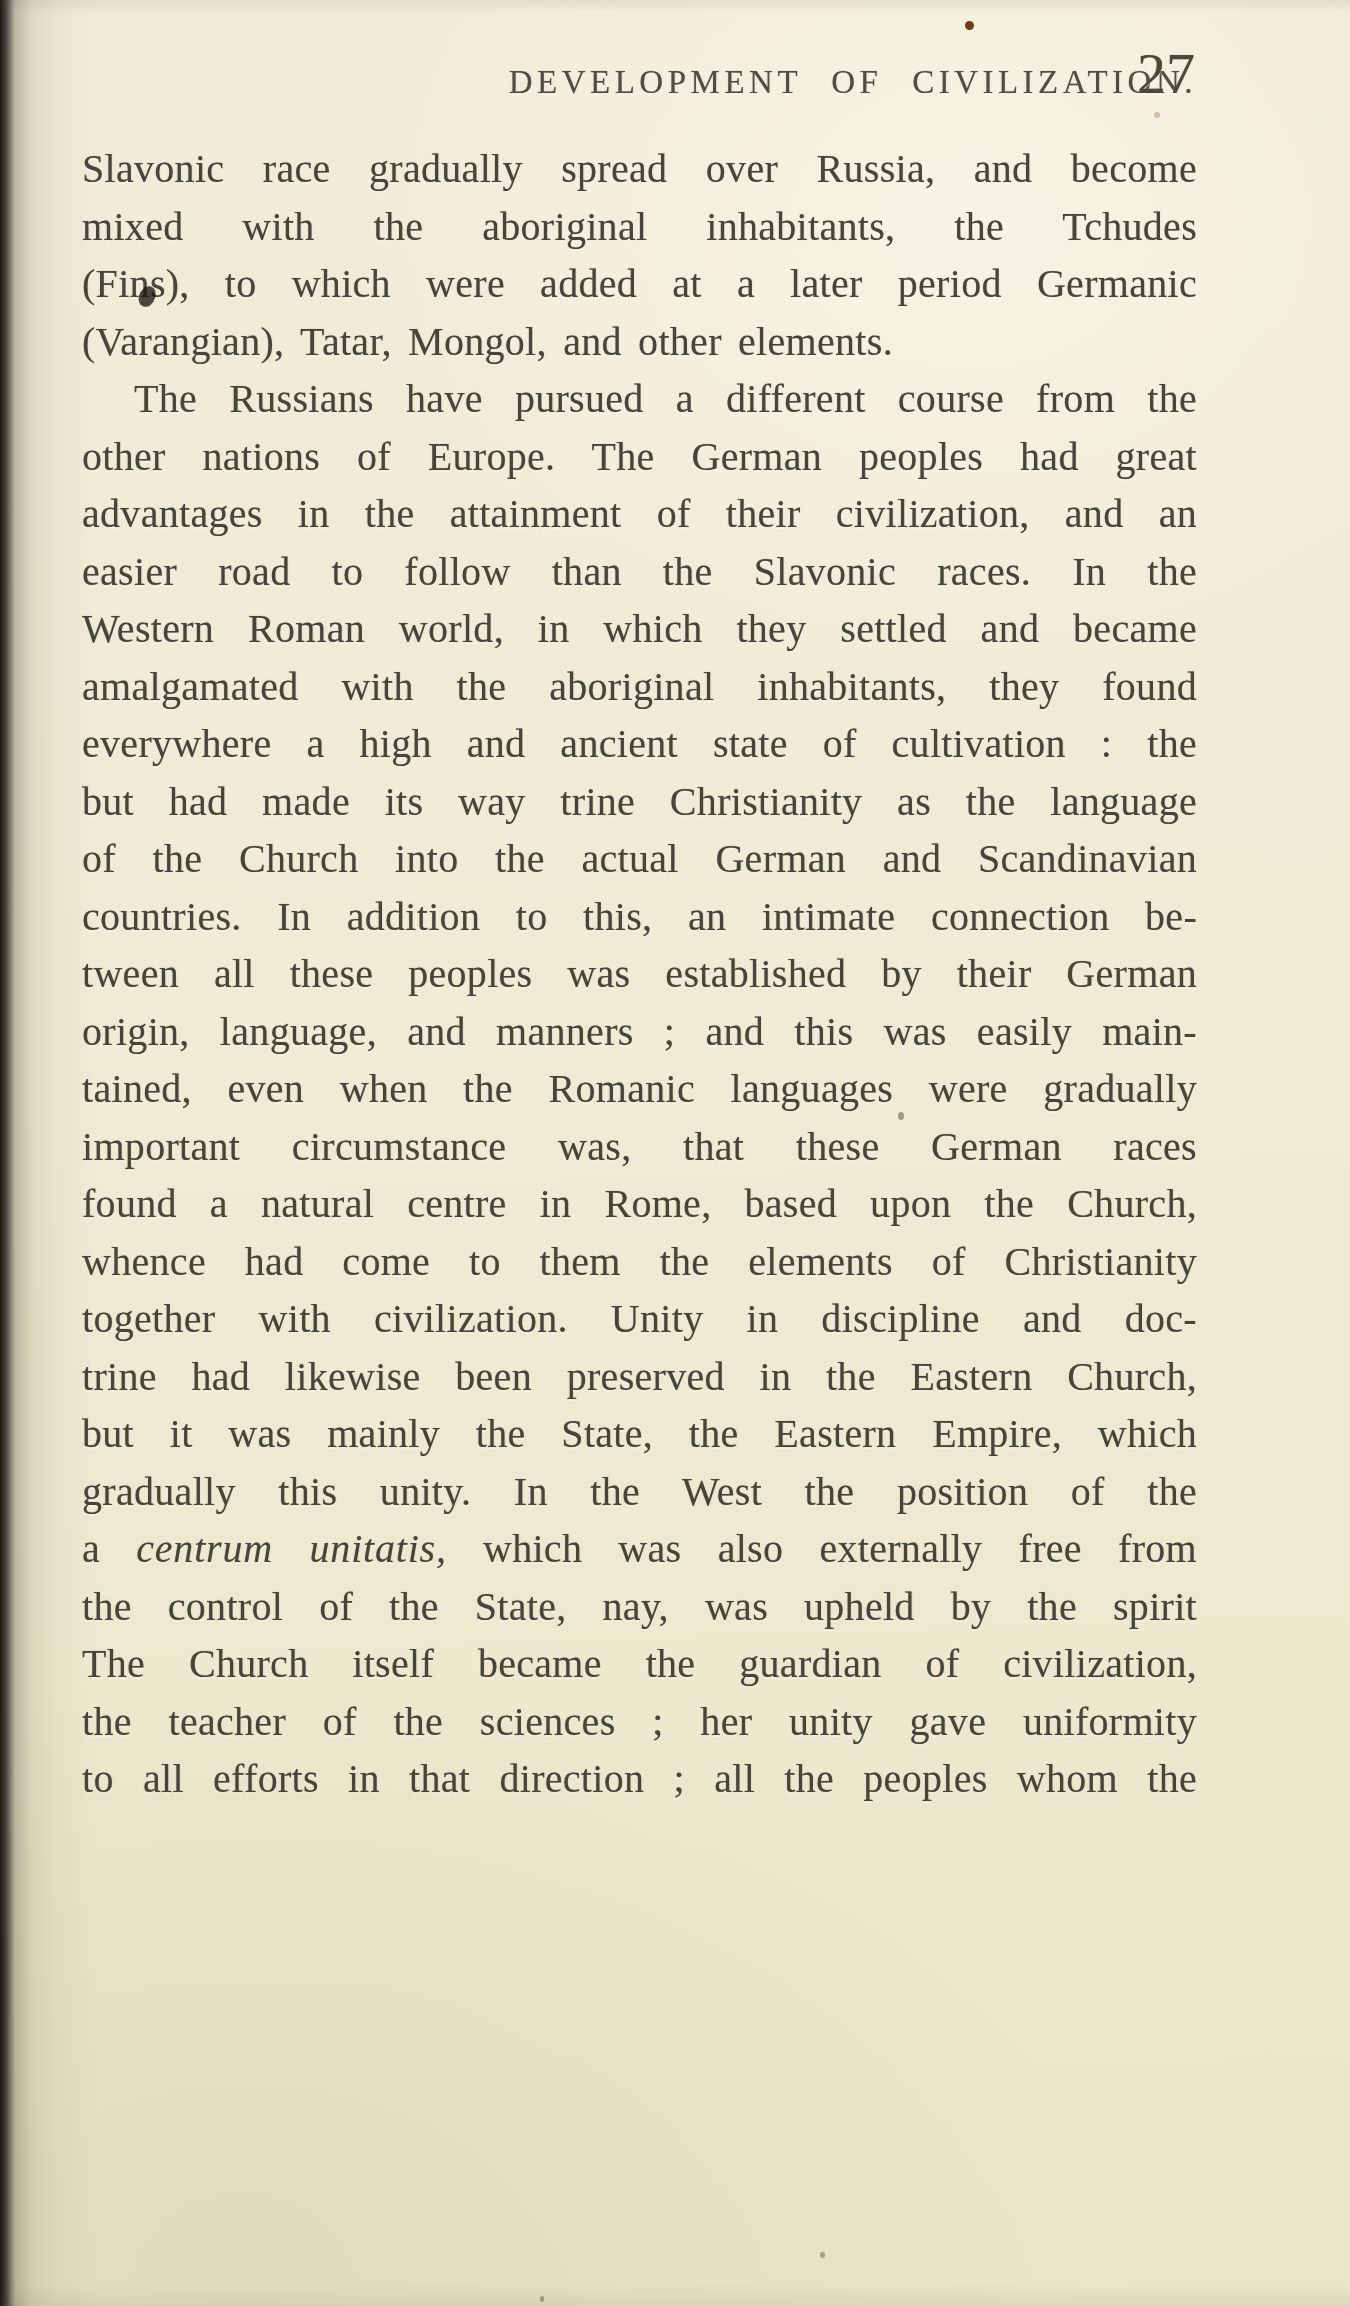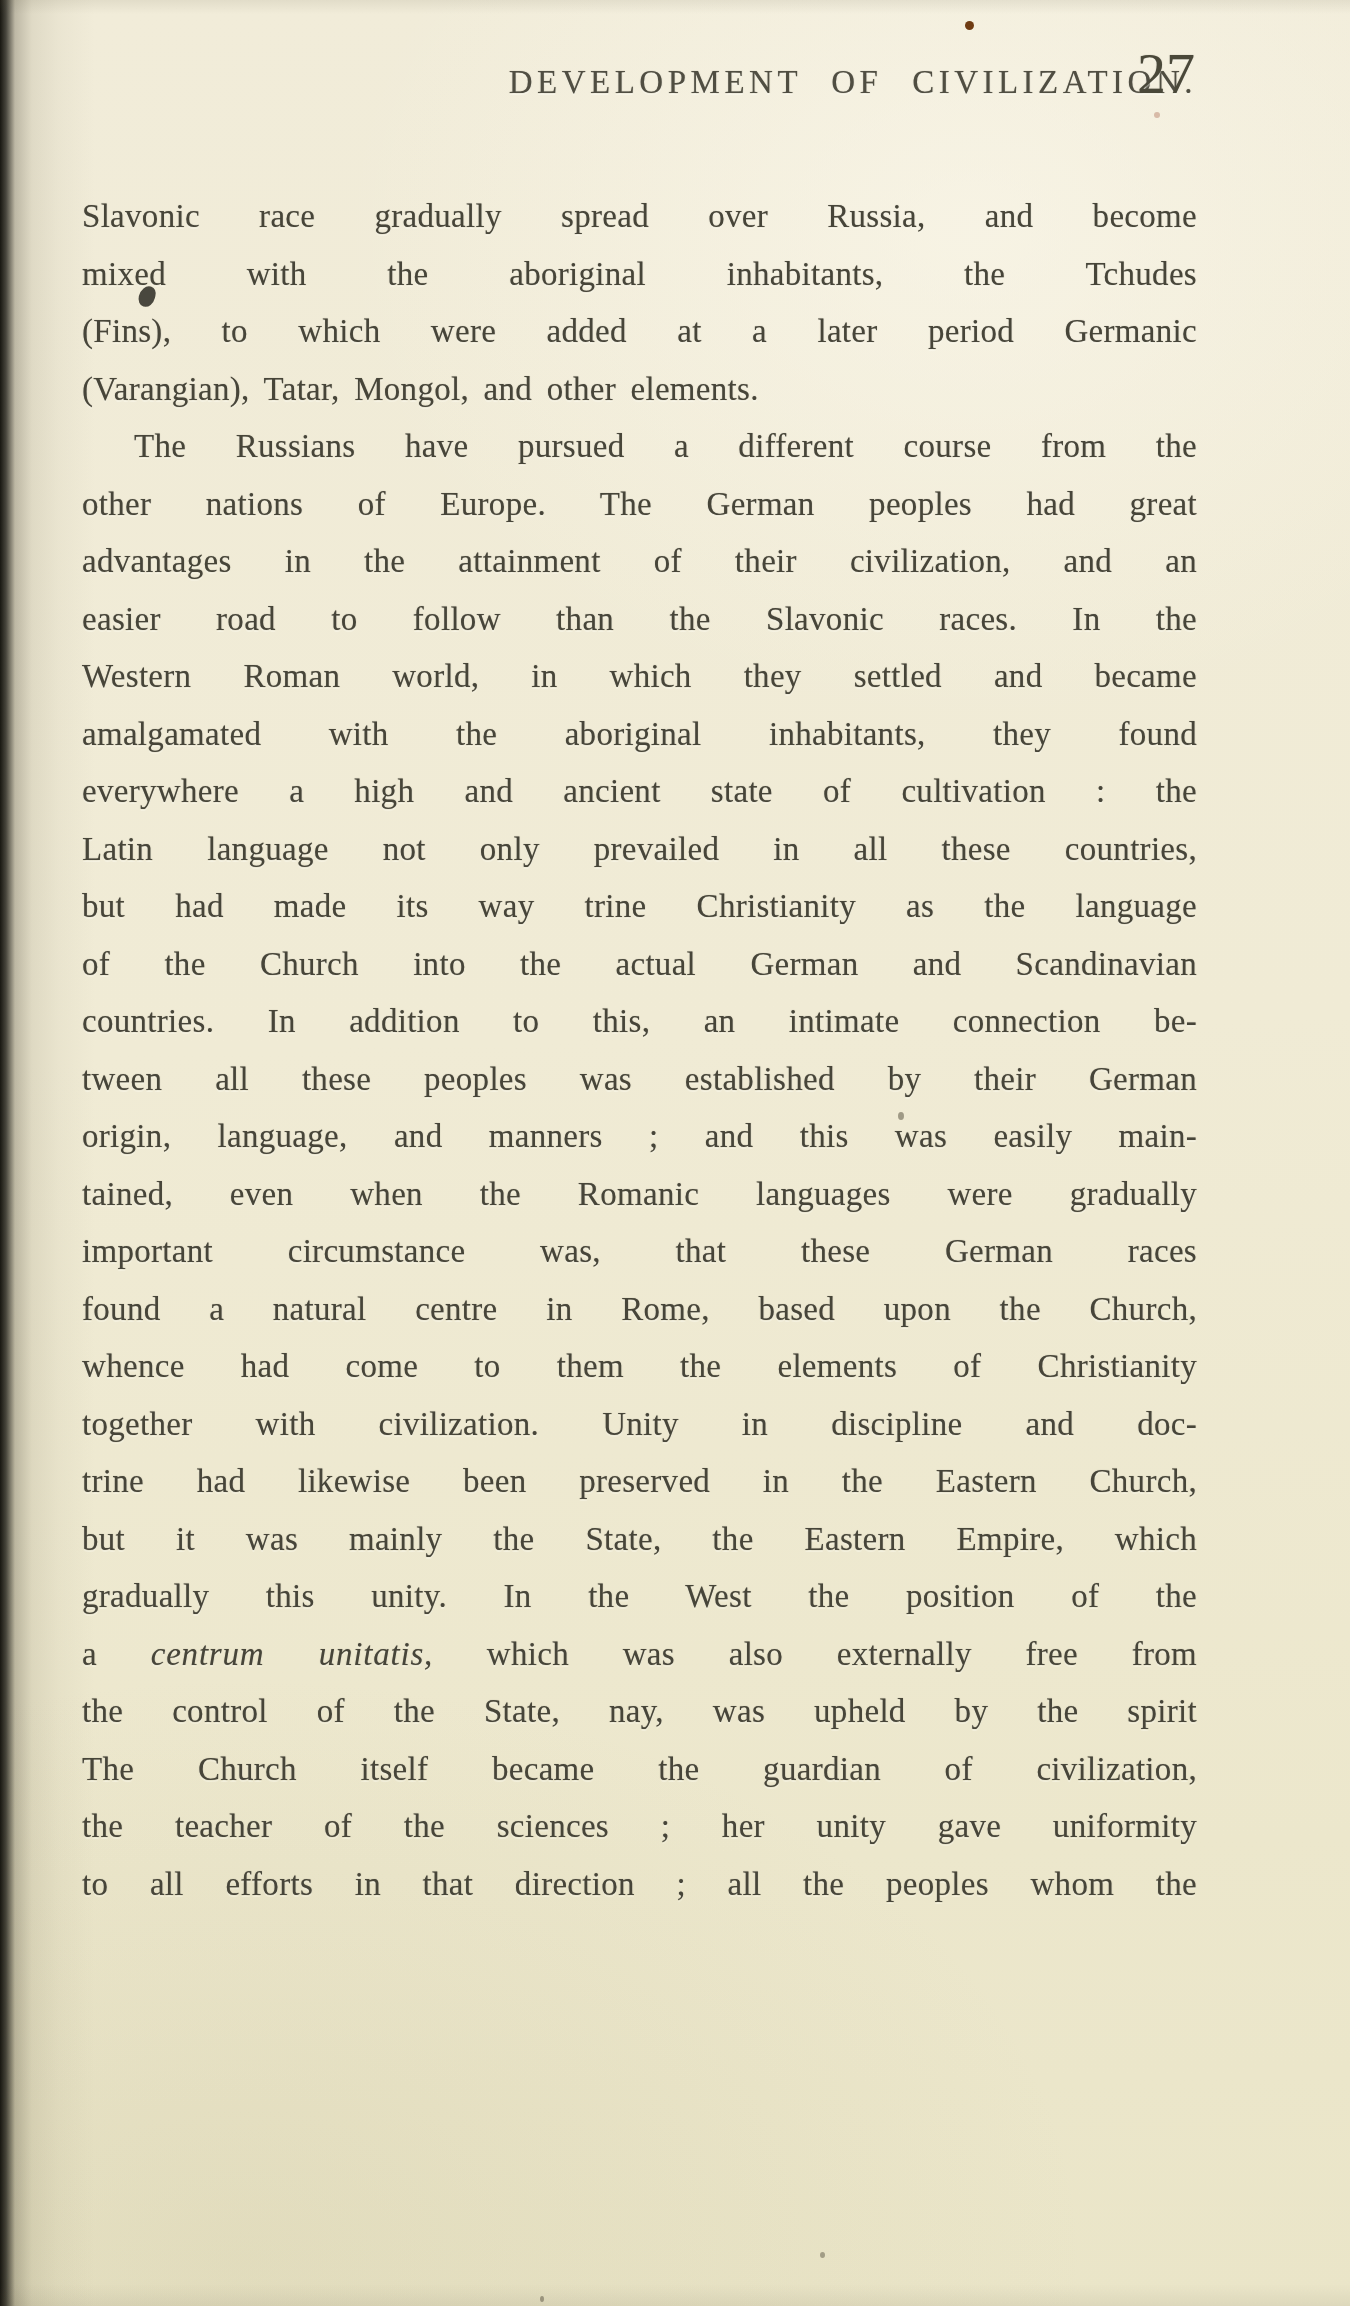--- a/index.html
+++ b/index.html
@@ -40,24 +40,23 @@
     color: #504e42;
     text-shadow: 0 1.5px 1px rgba(255,255,248,0.45), 0 0 1px rgba(80,78,66,0.55);
   }
   .page-number {
     position: absolute; right: 2px; top: -12px;
     font-size: 58px; color: #4a4839;
     text-shadow: 0 1.5px 1px rgba(255,255,248,0.4), 0 0 1px rgba(74,72,57,0.5);
   }
   .body-block {
     position: absolute; left: 82px; top: 140px; width: 1115px;
-    font-size: 33px; line-height: 57.5px;
+    font-size: 40px; line-height: 57.5px;
     color: #474539; letter-spacing: 0.3px; word-spacing: 3px;
     text-shadow: 0 1.5px 1px rgba(255,255,248,0.38), 0 0 1px rgba(71,69,57,0.45);
-    margin-top: 48px;
   }
   .line { text-align: justify; text-align-last: justify; height: 57.5px; }
   .line.para-end { text-align-last: left; word-spacing: 6px; }
   .line.indent { padding-left: 52px; }
   .it { font-style: italic; letter-spacing: 0.8px; }
   .speck { position: absolute; border-radius: 50%; }
   .speck-brown { left: 965px; top: 21px; width: 9px; height: 9px; background: #6f3b12; }
   .smudge-fins {
     left: 139px; top: 286px; width: 16px; height: 21px;
     background: rgba(26,24,18,0.78);
@@ -87,21 +86,20 @@
       <div class="line">mixed with the aboriginal inhabitants, the Tchudes</div>
       <div class="line">(Fins), to which were added at a later period Germanic</div>
       <div class="line para-end">(Varangian), Tatar, Mongol, and other elements.</div>
       <div class="line indent">The Russians have pursued a different course from the</div>
       <div class="line">other nations of Europe.  The German peoples had great</div>
       <div class="line">advantages in the attainment of their civilization, and an</div>
       <div class="line">easier road to follow than the Slavonic races.  In the</div>
       <div class="line">Western Roman world, in which they settled and became</div>
       <div class="line">amalgamated with the aboriginal inhabitants, they found</div>
       <div class="line">everywhere a high and ancient state of cultivation : the</div>
-      <div class="line">Latin language not only prevailed in all these countries,</div>
       <div class="line">but had made its way trine Christianity as the language</div>
       <div class="line">of the Church into the actual German and Scandinavian</div>
       <div class="line">countries.  In addition to this, an intimate connection be-</div>
       <div class="line">tween all these peoples was established by their German</div>
       <div class="line">origin, language, and manners ; and this was easily main-</div>
       <div class="line">tained, even when the Romanic languages were gradually</div>
       <div class="line">important circumstance was, that these German races</div>
       <div class="line">found a natural centre in Rome, based upon the Church,</div>
       <div class="line">whence had come to them the elements of Christianity</div>
       <div class="line">together with civilization.  Unity in discipline and doc-</div>

